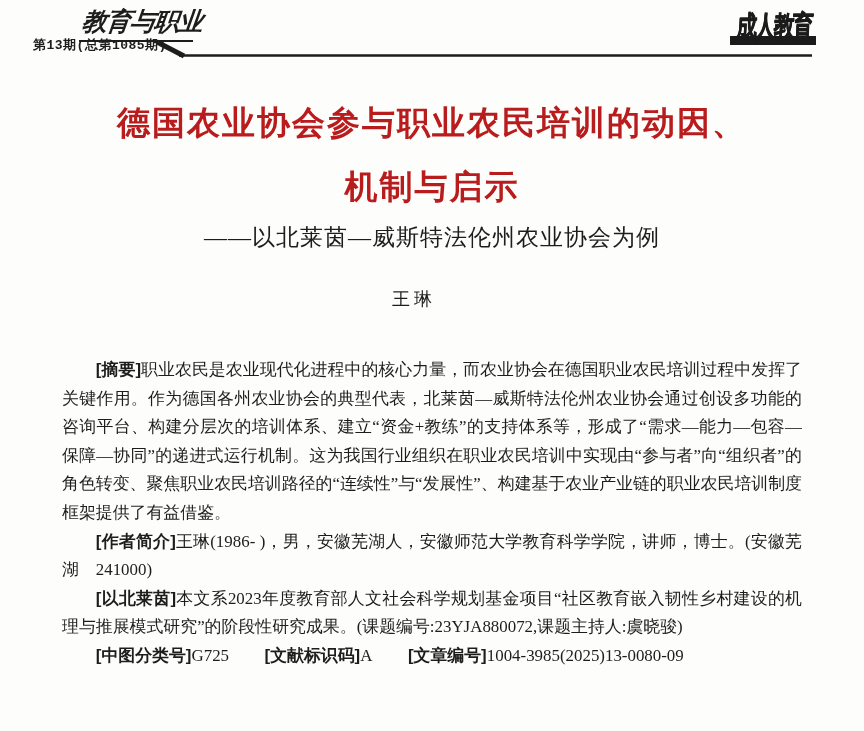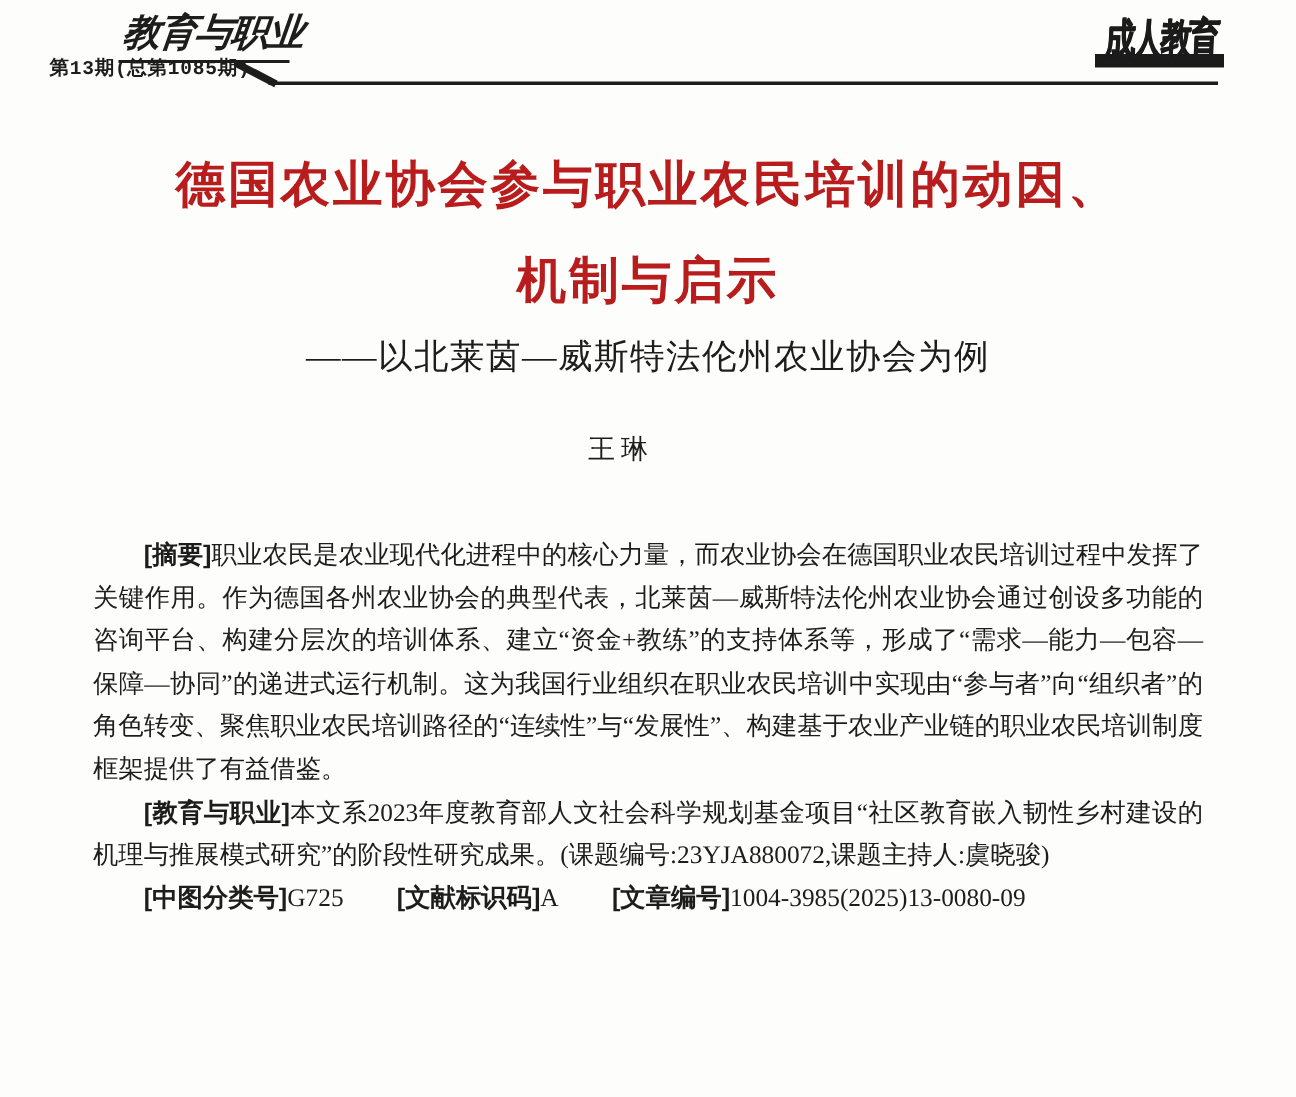--- a/index.html
+++ b/index.html
@@ -118,21 +118,22 @@
     </h1>
 
     <div class="subtitle">——以北莱茵—威斯特法伦州农业协会为例</div>
 
     <div class="author">王琳</div>
 
     <section class="meta">
       <p class="para"><span class="label">[摘要]</span><span>职业农民是农业现代化进程中的核心力量，而农业协会在德国职业农民培训过程中发挥了关键作用。作为德国各州农业协会的典型代表，北莱茵—威斯特法伦州农业协会通过创设多功能的咨询平台、构建分层次的培训体系、建立“资金+教练”的支持体系等，形成了“需求—能力—包容—保障—协同”的递进式运行机制。这为我国行业组织在职业农民培训中实现由“参与者”向“组织者”的角色转变、聚焦职业农民培训路径的“连续性”与“发展性”、构建基于农业产业链的职业农民培训制度框架提供了有益借鉴。</span></p>
 
 
+      <p class="para"><span class="label">[作者简介]</span><span>王琳(1986-  )，男，安徽芜湖人，安徽师范大学教育科学学院，讲师，博士。(安徽芜湖　241000)</span></p>
 
-      <p class="para"><span class="label">[教育与职业]</span><span>本文系2023年度教育部人文社会科学规划基金项目“社区教育嵌入韧性乡村建设的机理与推展模式研究”的阶段性研究成果。(课题编号:23YJA880072,课题主持人:虞晓骏)</span></p>
+      <p class="para"><span class="label">[以北莱茵]</span><span>本文系2023年度教育部人文社会科学规划基金项目“社区教育嵌入韧性乡村建设的机理与推展模式研究”的阶段性研究成果。(课题编号:23YJA880072,课题主持人:虞晓骏)</span></p>
 
       <p class="clc-line"><span class="label">[中图分类号]</span><span>G725</span><span class="label gap">[文献标识码]</span><span>A</span><span class="label gap">[文章编号]</span><span>1004-3985(2025)13-0080-09</span></p>
 
     </section>
   </main>
 
 </div>
 
 </body></html>

